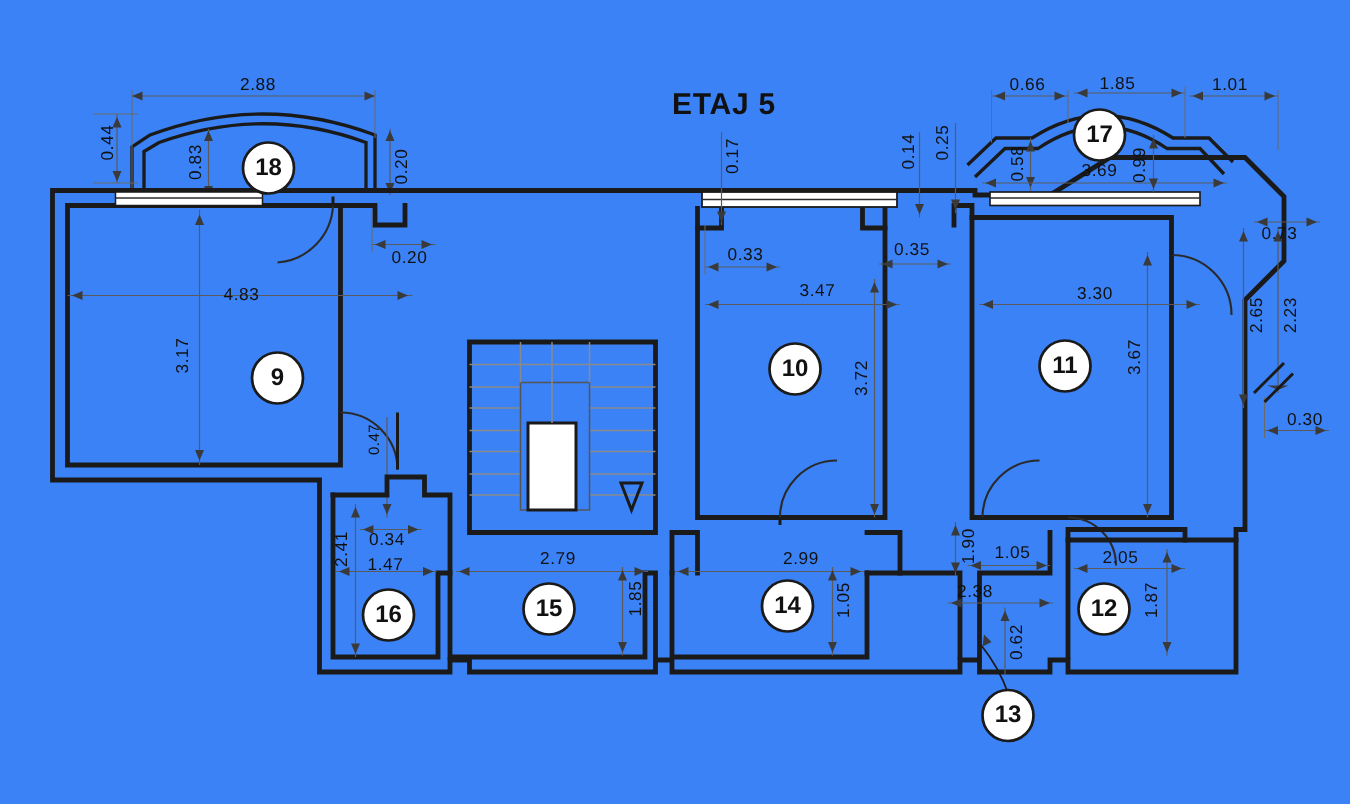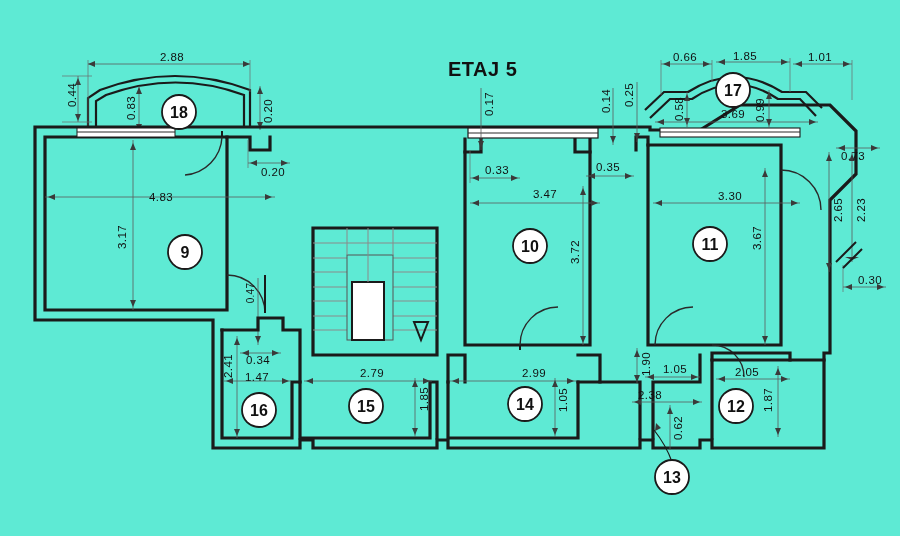--- a/index.html
+++ b/index.html
@@ -10,21 +10,21 @@
   body {
     width: 900px;
     height: 536px;
     overflow: hidden;
     font-family: "Liberation Sans", sans-serif;
   }
   #plan-root {
     position: relative;
     width: 900px;
     height: 536px;
-    background: #5eead4;
+    background: #3b82f6;
   }
   #plan-svg {
     position: absolute;
     top: 0;
     left: 0;
     width: 900px;
     height: 536px;
   }
   .title-text {
     font-family: "Liberation Sans", sans-serif;

